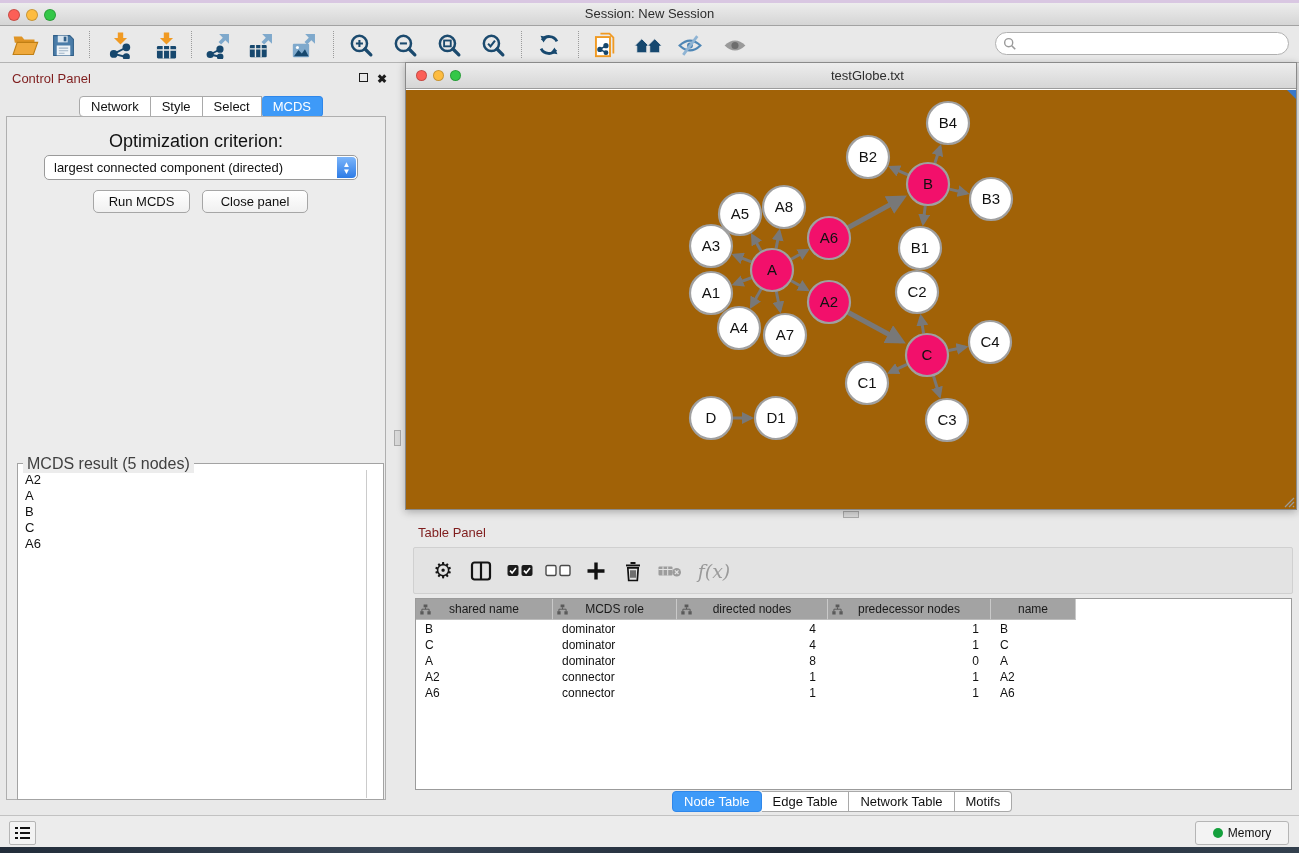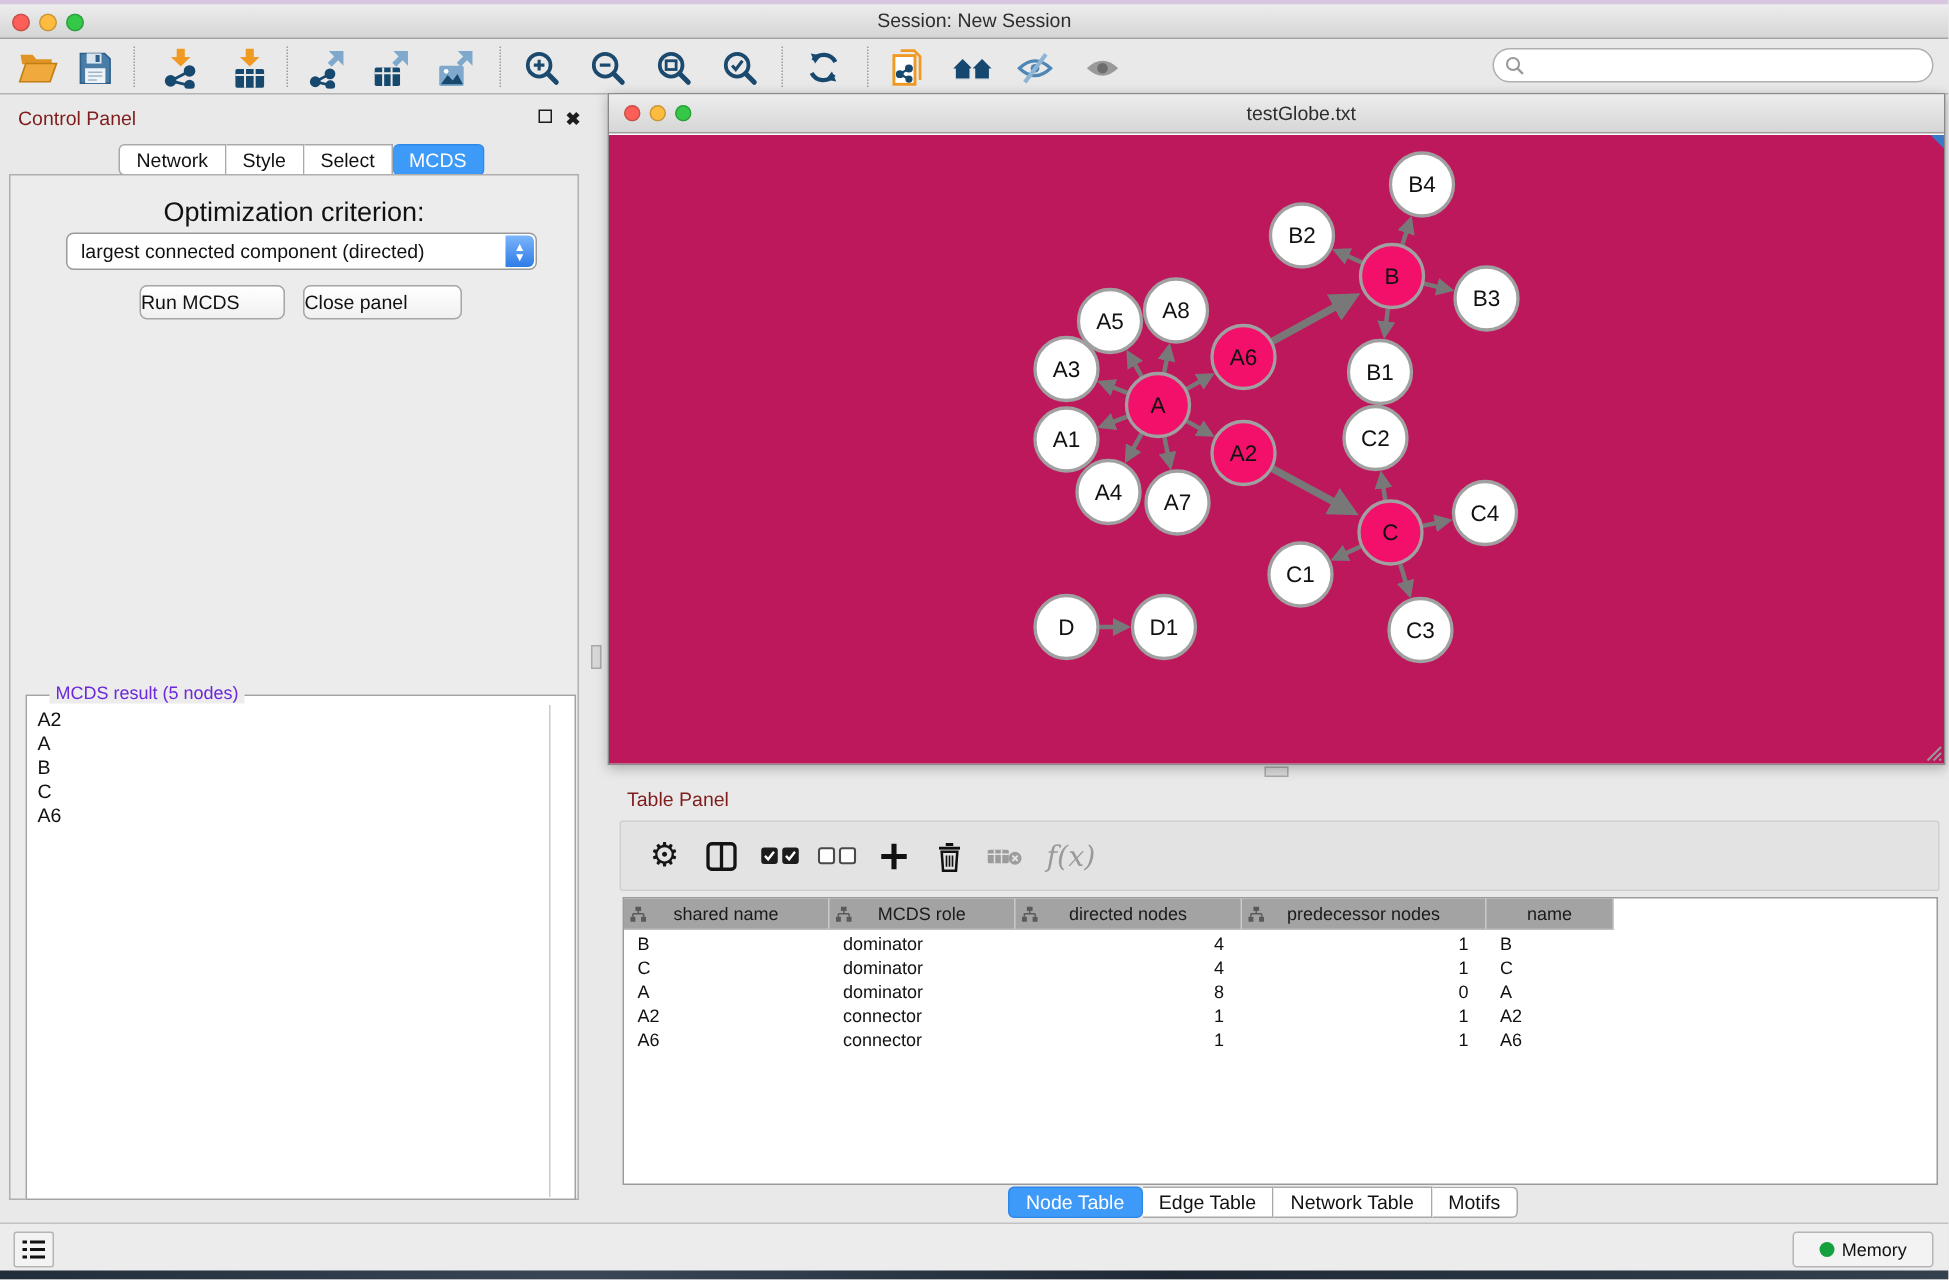--- a/index.html
+++ b/index.html
@@ -36,34 +36,34 @@
   .segtab:last-child { border-radius:0 4px 4px 0; }
   .segtab.sel { background:#3e9af8; color:#fff; border-color:#2f87ea; border-radius:4px; }
   #cp-body { position:absolute; left:4px; top:52px; width:380px; height:684px; border:1px solid #afafaf; background:#ececec; }
   #opt-label { position:absolute; left:0; top:14px; width:100%; text-align:center; font-size:18px; color:#111; }
   #criterion-select { position:absolute; left:37px; top:38px; width:314px; height:25px; background:#fff;
     border:1px solid #9a9a9a; border-radius:5px; font-size:13px; color:#111; line-height:23px; padding-left:9px; }
   #criterion-stepper { position:absolute; right:1px; top:1px; bottom:1px; width:19px; border-radius:0 4px 4px 0;
     background:linear-gradient(#7cb5fa,#2e7ce6); color:#fff; display:flex; flex-direction:column;
     align-items:center; justify-content:center; font-size:8px; line-height:7px; }
   .btn { position:absolute; height:23px; background:linear-gradient(#ffffff,#f0f0f0); border:1px solid #a6a6a6;
-    border-radius:5px; font-size:13px; color:#111; line-height:21px; }
+    border-radius:5px; font-size:13px; color:#111; text-align:center; line-height:21px; }
   #mcds-group { position:absolute; left:10px; top:346px; width:367px; height:337px; border:1px solid #a3a3a3; background:#fff; }
-  #mcds-legend { position:absolute; left:5px; top:-9px; background:#ececec; padding:0 4px; font-size:12px; color:#6d28d9;margin-left:10px; }
+  #mcds-legend { position:absolute; left:5px; top:-9px; background:#ececec; padding:0 4px; font-size:16px; color:#404040; }
   #mcds-list { position:absolute; left:1px; top:8px; bottom:1px; right:17px; overflow:hidden; }
   .mcds-item { font-size:13px; color:#111; line-height:16px; padding-left:6px; }
   #mcds-scroll { position:absolute; right:16px; top:6px; bottom:1px; width:0; border-left:1px solid #cbcbcb; }
 
   
   #network-window { left:405px; top:62px; width:892px; height:448px; border:1px solid #8a8a8a; background:#fff;
     box-shadow:0 2px 8px rgba(0,0,0,.28); }
   #nw-titlebar { position:absolute; left:0; top:0; width:100%; height:26px;
     background:linear-gradient(#ededed,#d6d6d6); border-bottom:1px solid #9c9c9c;padding-left:33px; }
   #nw-titlebar .lights { position:absolute; left:10px; top:7px; display:flex; gap:6px; }
-  #nw-canvas { position:absolute; left:0; top:27px; right:0; bottom:0; background:#be185d;text-align:right; }
+  #nw-canvas { position:absolute; left:0; top:27px; right:0; bottom:0; background:#a16207;text-align:right; }
   #nw-corner-tri { position:absolute; right:0; top:27px; width:0; height:0;
     border-top:9px solid #3a78c9; border-left:9px solid transparent; }
   #nw-resize-grip { position:absolute; right:1px; bottom:1px; }
   .side-grip { background:#d8d8d8; border:1px solid #aaa; }
 
   
   #table-panel { left:405px; top:520px; width:894px; height:295px; }
   #tp-toolbar { position:absolute; left:8px; top:27px; width:880px; height:47px; background:#e3e3e3;
     border:1px solid #d0d0d0; border-radius:2px; }
   .tp-ic { position:absolute; top:0; height:45px; width:30px; display:flex; align-items:center; justify-content:center; }

